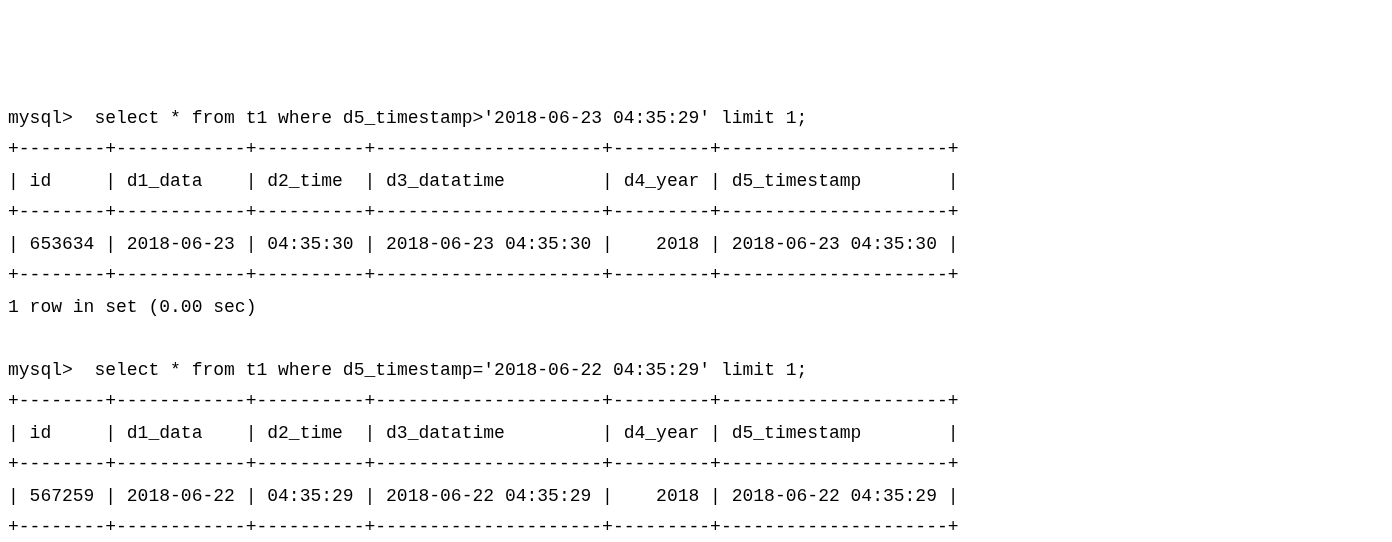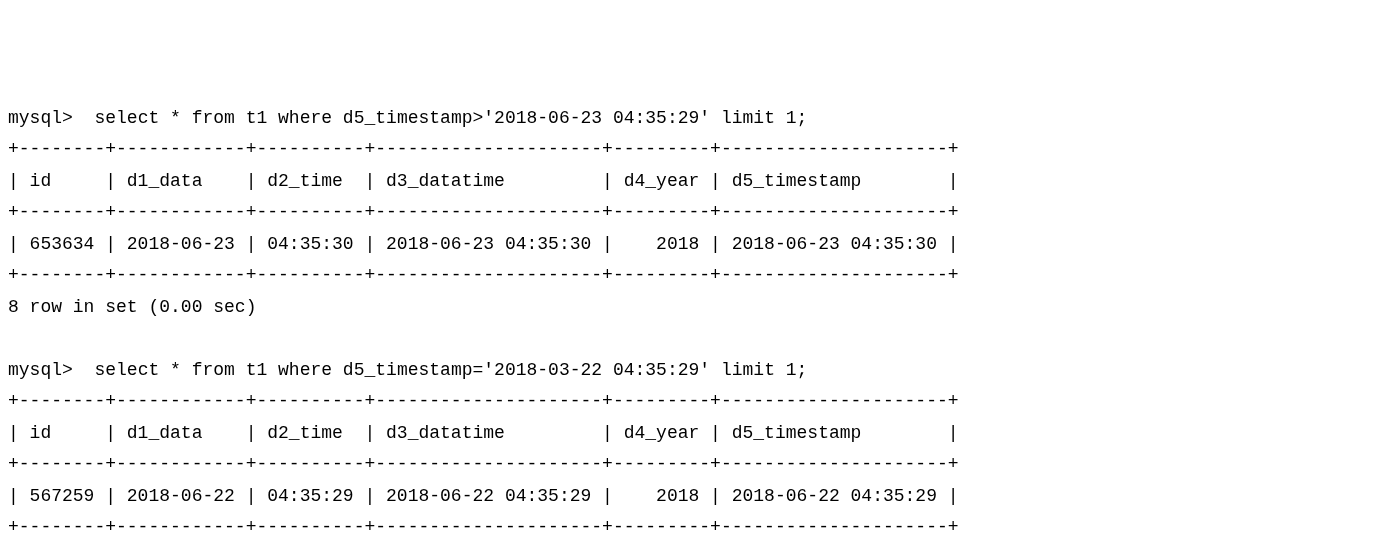--- a/index.html
+++ b/index.html
@@ -19,23 +19,23 @@
 </head>
 <body>
 
 
 <div class="terminal"><span>mysql&gt; </span><span> select * from t1 where d5_timestamp&gt;'2018-06-23 04:35:29' limit 1;</span>
 <span>+--------+------------+----------+---------------------+---------+---------------------+</span>
 <span>| id     | d1_data    | d2_time  | d3_datatime         | d4_year | d5_timestamp        |</span>
 <span>+--------+------------+----------+---------------------+---------+---------------------+</span>
 <span>| 653634 | 2018-06-23 | 04:35:30 | 2018-06-23 04:35:30 |    2018 | 2018-06-23 04:35:30 |</span>
 <span>+--------+------------+----------+---------------------+---------+---------------------+</span>
-<span>8 row in set (0.00 sec)</span>
+<span>1 row in set (0.00 sec)</span>
 
-<span>mysql&gt; </span><span> select * from t1 where d5_timestamp='2018-03-22 04:35:29' limit 1;</span>
+<span>mysql&gt; </span><span> select * from t1 where d5_timestamp='2018-06-22 04:35:29' limit 1;</span>
 <span>+--------+------------+----------+---------------------+---------+---------------------+</span>
 <span>| id     | d1_data    | d2_time  | d3_datatime         | d4_year | d5_timestamp        |</span>
 <span>+--------+------------+----------+---------------------+---------+---------------------+</span>
 <span>| 567259 | 2018-06-22 | 04:35:29 | 2018-06-22 04:35:29 |    2018 | 2018-06-22 04:35:29 |</span>
 <span>+--------+------------+----------+---------------------+---------+---------------------+</span>
 
 </div>
 
 
 

